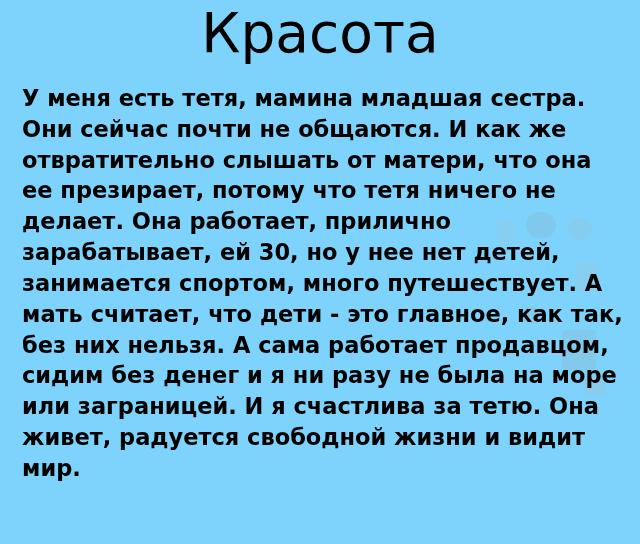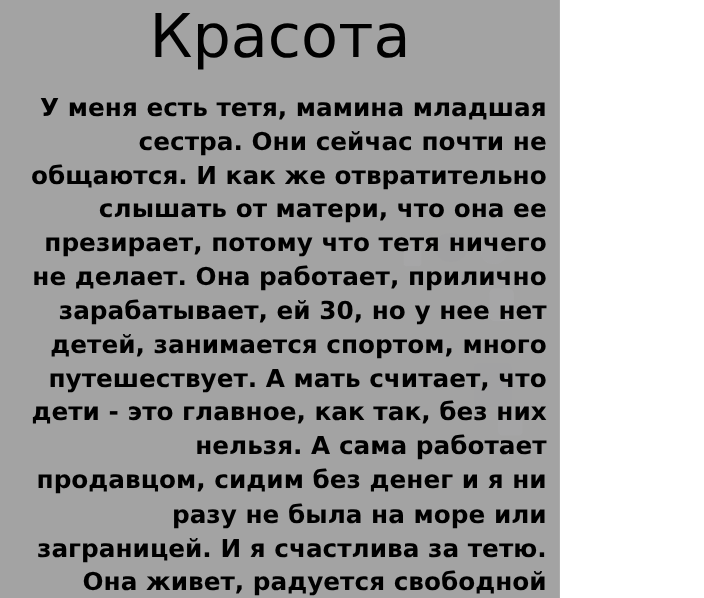--- a/index.html
+++ b/index.html
@@ -8,23 +8,23 @@
   }
   body {
     width: 640px;
     height: 544px;
     background: #ffffff;
     font-family: "DejaVu Sans", sans-serif;
     overflow: hidden;
   }
   .card {
     position: relative;
-    width: 509px;
+    width: 640px;
     height: 544px;
-    background: #a3a3a3;
+    background: #7dd3fc;
     box-sizing: border-box;
     padding: 0;
   }
   
   .bg-art {
     position: absolute;
     right: 18px;
     top: 210px;
     width: 130px;
     height: 200px;
@@ -57,21 +57,21 @@
     font-family: "DejaVu Sans", sans-serif;
   }
   .body-text {
     position: relative;
     z-index: 2;
     margin: 22px 12px 0 22px;
     font-size: 22.5px;
     line-height: 1.37;
     color: #000000;
     font-weight: 700;
-    text-align: right;
+    text-align: left;
     font-family: "DejaVu Sans", sans-serif;
     white-space: pre-wrap;
     word-spacing: 0px;
   }
 </style>
 </head>
 <body>
 
 <div class="card">
 

